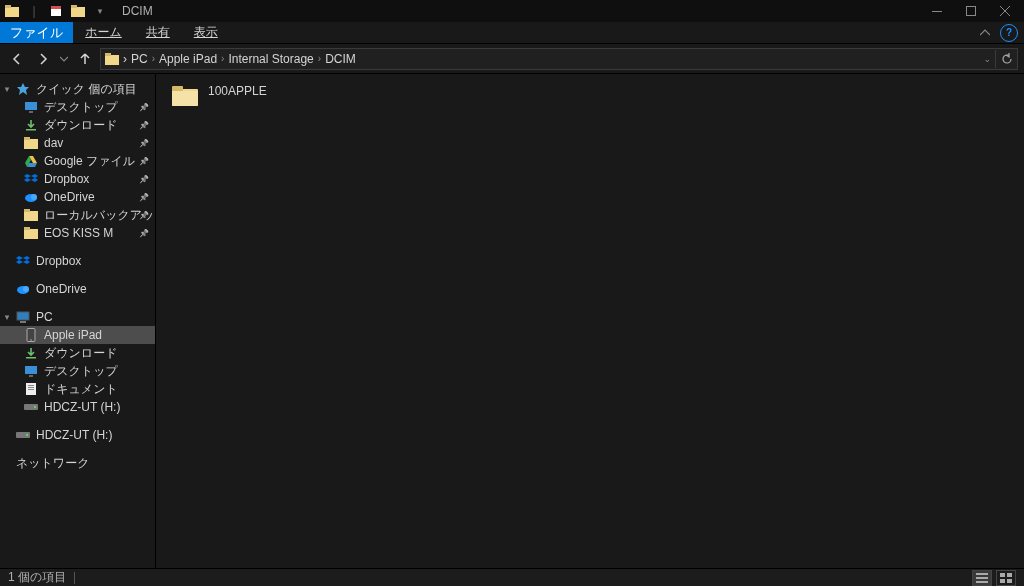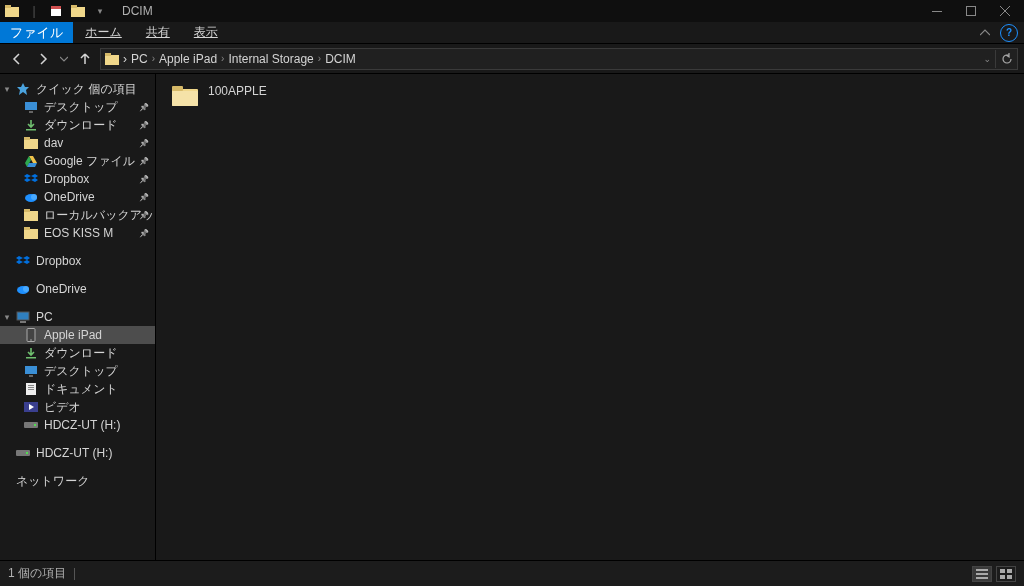--- a/index.html
+++ b/index.html
@@ -122,21 +122,21 @@
     flex: 1; background: var(--content-bg); position: relative; overflow: auto;
     padding: 10px;
   }
   .file-item {
     display: flex; align-items: flex-start; gap: 10px; height: 28px; padding: 0 6px;
   }
   .folder-big { width: 26px; height: 24px; }
 
   
   .statusbar {
-    height: 26px; background: var(--status-bg); border-top: 1px solid #000;
+    height: 18px; background: var(--status-bg); border-top: 1px solid #000;
     display: flex; align-items: center; padding: 0 8px; color: var(--text-dim);
   }
   .statusbar .divider { width: 1px; height: 12px; background: #555; margin: 0 8px; }
   .statusbar .right { margin-left: auto; display: flex; gap: 4px; }
   .statusbar .view-btn {
     width: 20px; height: 16px; display: flex; align-items: center; justify-content: center;
     border: 1px solid #444; color: #aaa;
   }
   .statusbar .view-btn.active { background: #3a3a3a; }
 
@@ -429,29 +429,20 @@
                 <rect x="1" y="1" width="10" height="12" fill="#eee"></rect>
                 <rect x="3" y="3" width="6" height="1" fill="#888"></rect>
                 <rect x="3" y="5" width="6" height="1" fill="#888"></rect>
                 <rect x="3" y="7" width="6" height="1" fill="#888"></rect>
               </svg>
             </span>
             <span class="label">ドキュメント</span>
           </div>
           <div class="tree-item level2">
             <span class="ico">
-              <svg width="14" height="12">
-                <rect x="0" y="1" width="14" height="10" fill="#3a3f8f"></rect>
-                <polygon points="5,3 10,6 5,9" fill="#fff"></polygon>
-              </svg>
-            </span>
-            <span class="label">ビデオ</span>
-          </div>
-          <div class="tree-item level2">
-            <span class="ico">
               <svg width="14" height="10">
                 <rect x="0" y="2" width="14" height="6" rx="1" fill="#777"></rect>
                 <circle cx="11" cy="5" r="1" fill="#4f4"></circle>
               </svg>
             </span>
             <span class="label">HDCZ-UT (H:)</span>
           </div>
         </div>
         <div class="group">
           <div class="tree-item level1">

